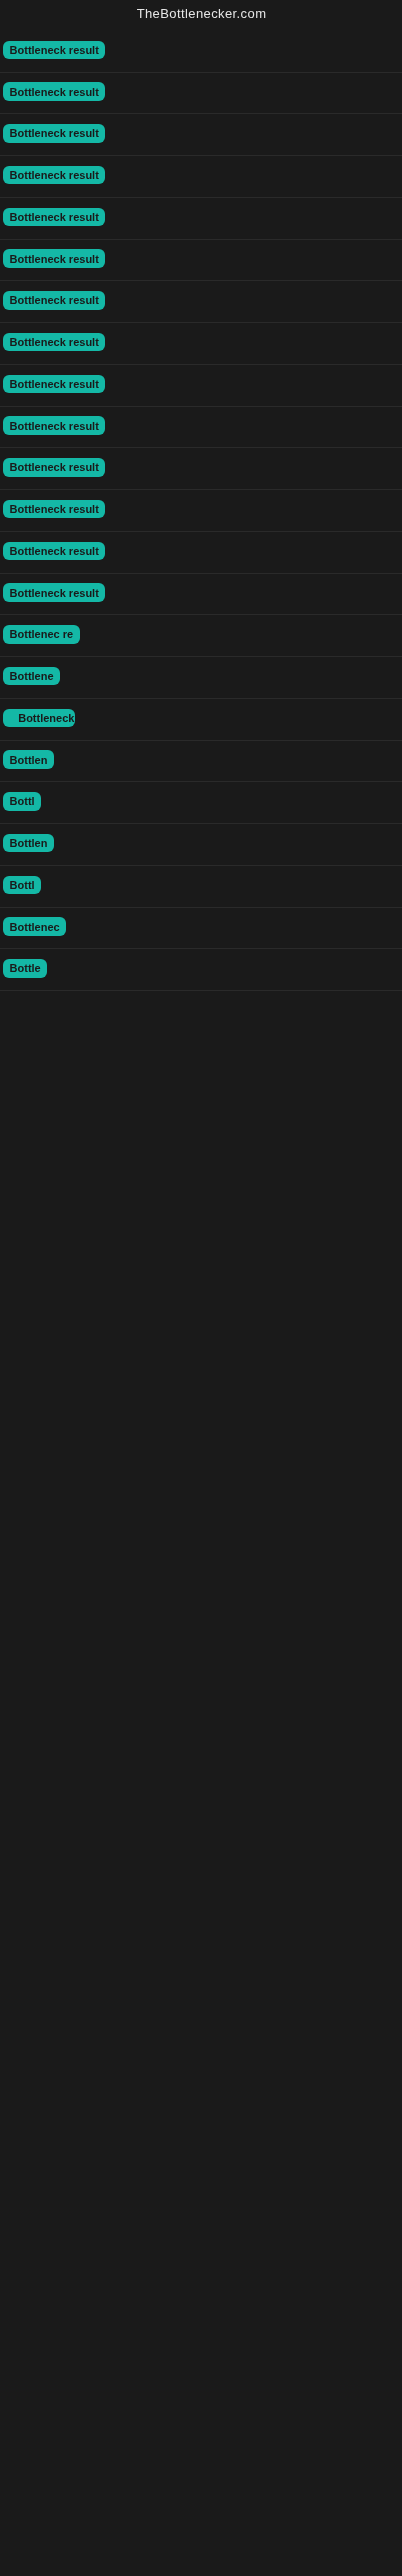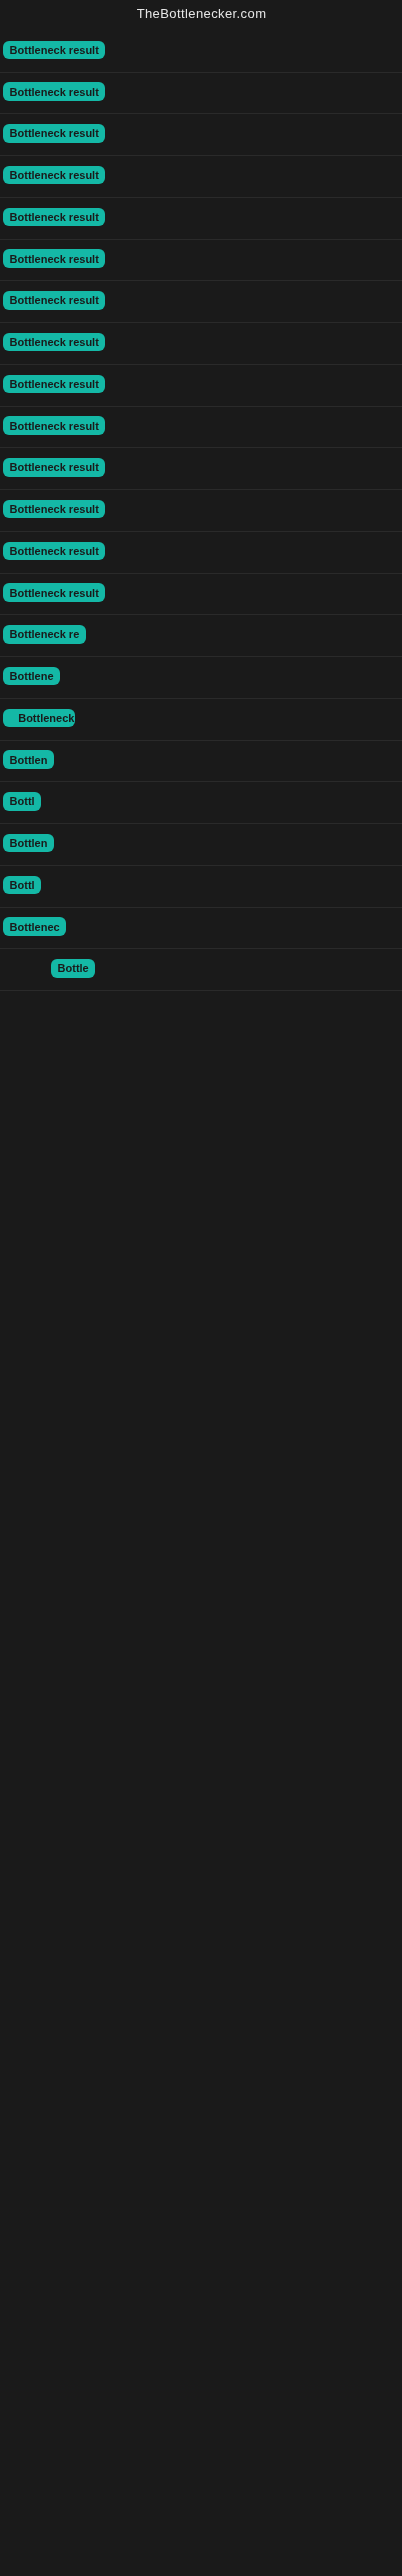--- a/index.html
+++ b/index.html
@@ -86,23 +86,23 @@
     <div class="result-row"><span class="bottleneck-badge" style="max-width: 105px;">Bottleneck result</span></div>
     <div class="result-row"><span class="bottleneck-badge" style="max-width: 105px;">Bottleneck result</span></div>
     <div class="result-row"><span class="bottleneck-badge" style="max-width: 105px;">Bottleneck result</span></div>
     <div class="result-row"><span class="bottleneck-badge" style="max-width: 105px;">Bottleneck result</span></div>
     <div class="result-row"><span class="bottleneck-badge" style="max-width: 105px;">Bottleneck result</span></div>
     <div class="result-row"><span class="bottleneck-badge" style="max-width: 105px;">Bottleneck result</span></div>
     <div class="result-row"><span class="bottleneck-badge" style="max-width: 105px;">Bottleneck result</span></div>
     <div class="result-row"><span class="bottleneck-badge" style="max-width: 105px;">Bottleneck result</span></div>
     <div class="result-row"><span class="bottleneck-badge" style="max-width: 105px;">Bottleneck result</span></div>
     <div class="result-row"><span class="bottleneck-badge" style="max-width: 105px;">Bottleneck result</span></div>
-    <div class="result-row"><span class="bottleneck-badge" style="max-width: 85px;">Bottleneck re</span></div>
+    <div class="result-row"><span class="bottleneck-badge" style="max-width: 85px;">Bottlenec re</span></div>
     <div class="result-row"><span class="bottleneck-badge" style="max-width: 63px;">Bottlene</span></div>
     <div class="result-row"><span class="bottleneck-badge" style="max-width: 72px;">Bottleneck e</span></div>
     <div class="result-row"><span class="bottleneck-badge" style="max-width: 55px;">Bottlen</span></div>
     <div class="result-row"><span class="bottleneck-badge" style="max-width: 47px;">Bottl</span></div>
     <div class="result-row"><span class="bottleneck-badge" style="max-width: 55px;">Bottlen</span></div>
     <div class="result-row"><span class="bottleneck-badge" style="max-width: 44px;">Bottl</span></div>
     <div class="result-row"><span class="bottleneck-badge" style="max-width: 64px;">Bottlenec</span></div>
-    <div class="result-row"><span class="bottleneck-badge" style="max-width: 48px; margin-left: 48px;">Bottle</span></div>
+    <div class="result-row"><span class="bottleneck-badge" style="max-width: 48px;">Bottle</span></div>
   </div>
 
 
 </body></html>

